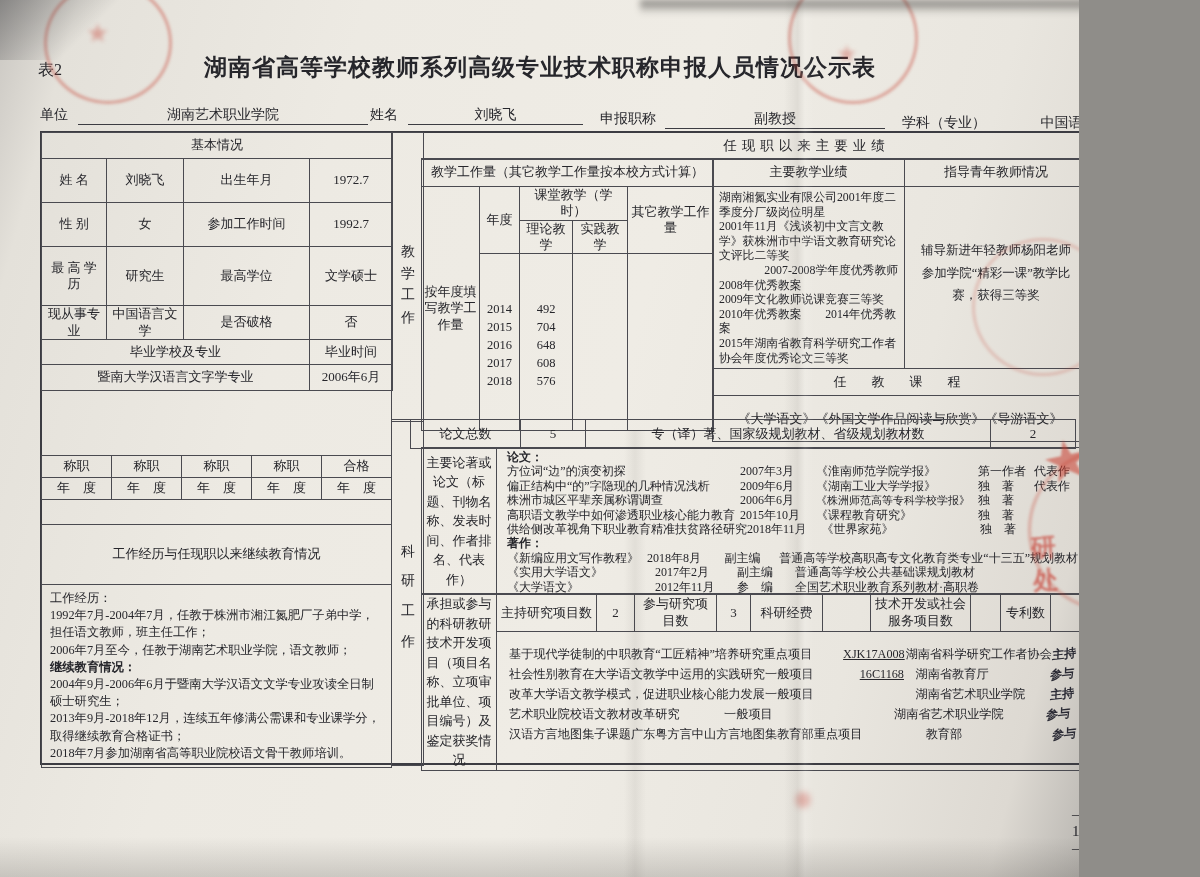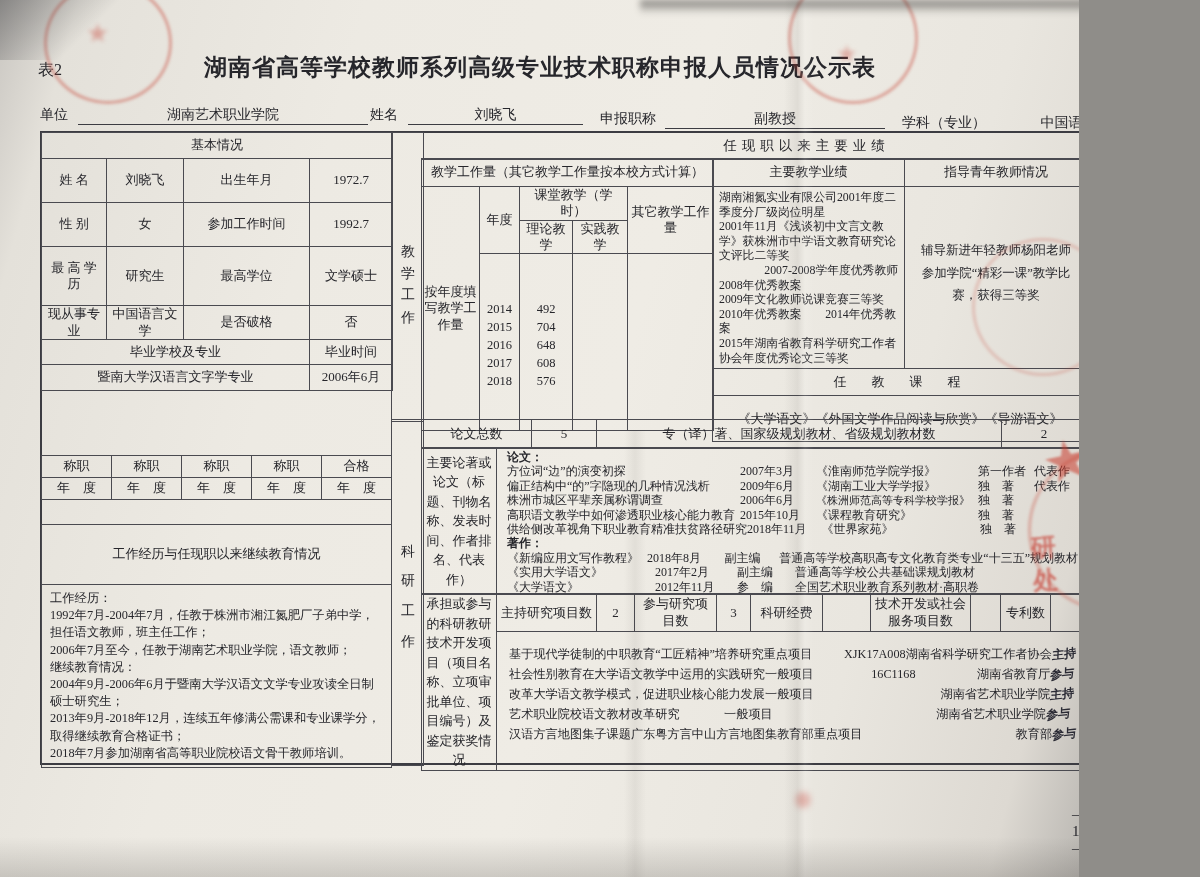--- a/index.html
+++ b/index.html
@@ -27,22 +27,22 @@
   .pl-d{width:76px;text-align:left;}
   .pl-j{width:162px;text-align:left;}
   .pl-a{width:56px;text-align:left;}
   .pl-r{width:44px;text-align:left;}
   .bl-t{width:148px;text-align:left;}
   .bl-d{width:82px;text-align:left;}
   .bl-r{width:58px;text-align:left;}
   .bl-s{flex:1;text-align:left;}
   .pr-t{flex:1;text-align:left;}
   .pr-l{width:94px;text-align:left;}
-  .pr-c{width:76px;text-align:right;}
-  .pr-u{width:152px;text-align:right;}
+  .pr-c{width:76px;text-align:center;text-decoration:underline;}
+  .pr-u{width:152px;text-align:left;}
   .pr-role{width:36px;text-align:left;}
 </style>
 </head>
 <body>
 
 <div class="sheet">
 
   <div class="abs" style="left:38px;top:60px;font-size:16px;">表2</div>
   <div class="abs" style="left:150px;top:52px;width:780px;text-align:center;font-size:23px;font-weight:bold;letter-spacing:1px;">湖南省高等学校教师系列高级专业技术职称申报人员情况公示表</div>
 
@@ -139,21 +139,21 @@
       <tbody>
           <tr style="height:60px">
             <td>工作经历与任现职以来继续教育情况</td>
           </tr>
       <tr style="height:179px">
             <td class="tl" style="vertical-align:top;">
         <div style="padding:5px 6px;font-size:12.3px;line-height:1.4;text-align:left;">
           <div style="font-weight:normal;">工作经历：</div>
           <div>1992年7月-2004年7月，任教于株洲市湘江氮肥厂子弟中学，担任语文教师，班主任工作；</div>
           <div>2006年7月至今，任教于湖南艺术职业学院，语文教师；</div>
-          <div style="font-weight:normal;">继续教育情况：</div>
+          <div style="font-weight:bold;">继续教育情况：</div>
           <div>2004年9月-2006年6月于暨南大学汉语文文学专业攻读全日制硕士研究生；</div>
           <div>2013年9月-2018年12月，连续五年修满公需课和专业课学分，取得继续教育合格证书；</div>
           <div>2018年7月参加湖南省高等职业院校语文骨干教师培训。</div>
         </div>
       </td>
           </tr>
     </tbody>
       </table>
 
     <div class="abs vcell" style="left:349px;top:-1px;width:31px;height:288px;">
@@ -241,21 +241,21 @@
       </tr>
       <tr style="height:27px">
             <td colspan="2" style="letter-spacing:6px;">任　教　课　程</td>
           </tr>
       <tr style="height:46px">
             <td colspan="2">《大学语文》《外国文学作品阅读与欣赏》《导游语文》</td>
           </tr>
     </tbody>
       </table>
 
-    <table class="grid" style="left:379px;top:286px;width:666px;">
+    <table class="grid" style="left:368px;top:286px;width:666px;">
       <colgroup>
           <col style="width:110px">
           <col style="width:65px">
           <col style="width:405px">
           <col style="width:85px">
         </colgroup>
       <tbody>
           <tr style="height:29px">
         <td>论文总数</td>
         <td>5</td>

